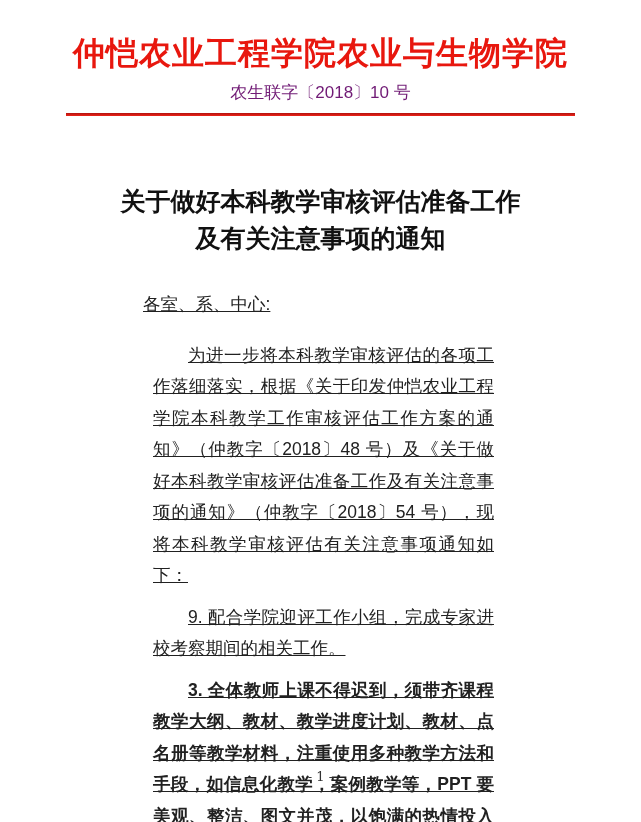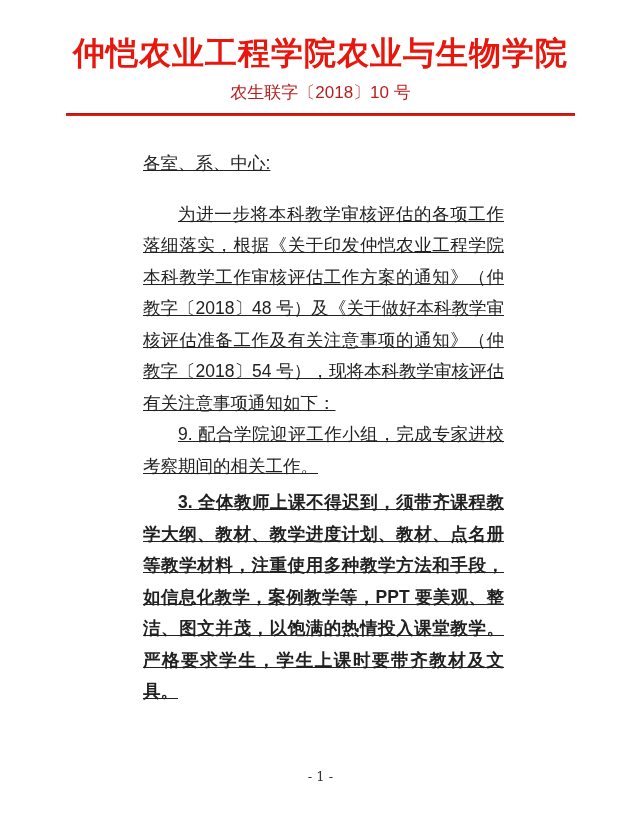--- a/index.html
+++ b/index.html
@@ -25,21 +25,21 @@
     font-weight: bold;
     text-align: center;
     letter-spacing: 1px;
     color: #e8170e;
   }
   .doc-number {
     margin-top: 5px;
     font-size: 17px;
     line-height: 24px;
     text-align: center;
-    color: #b91c1c;
+    color: #701a75;
   }
   .red-rule {
     margin: 8px auto 0;
     width: 540px;
     height: 3px;
     background: linear-gradient(#b01310, #ee2418);
   }
   .notice-title {
     margin: 0;
     padding-top: 67px;
@@ -53,21 +53,21 @@
     padding: 0 71px 0 77px;
     font-size: 17.5px;
     line-height: 31.5px;
     text-align: justify;
     text-decoration: underline;
   }
   .salutation {
     margin: 32px 0 0 0;
   }
   .para {
-    margin: 0;
+    margin: 10px;
     text-indent: 2em;
   }
   .para.first {
     margin-top: 19px;
   }
   .para.bold {
     margin-top: 5px;
     font-weight: bold;
   }
   .footer {
@@ -86,20 +86,24 @@
 
 <div class="page">
 
   <header>
     <h1 class="org-title">仲恺农业工程学院农业与生物学院</h1>
     <div class="doc-number">农生联字〔2018〕10 号</div>
     <div class="red-rule"></div>
   </header>
 
   <main>
+    <h2 class="notice-title">
+      <span>关于做好本科教学审核评估准备工作</span><br>
+      <span>及有关注意事项的通知</span>
+    </h2>
 
     <div class="content">
       <p class="salutation">各室、系、中心:</p>
 
       <p class="para first">为进一步将本科教学审核评估的各项工作落细落实，根据《关于印发仲恺农业工程学院本科教学工作审核评估工作方案的通知》（仲教字〔2018〕48 号）及《关于做好本科教学审核评估准备工作及有关注意事项的通知》（仲教字〔2018〕54 号），现将本科教学审核评估有关注意事项通知如下：</p>
 
 
       <p class="para">9. 配合学院迎评工作小组，完成专家进校考察期间的相关工作。</p>
 
       <p class="para bold">3. 全体教师上课不得迟到，须带齐课程教学大纲、教材、教学进度计划、教材、点名册等教学材料，注重使用多种教学方法和手段，如信息化教学，案例教学等，PPT 要美观、整洁、图文并茂，以饱满的热情投入课堂教学。严格要求学生，学生上课时要带齐教材及文具。</p>

